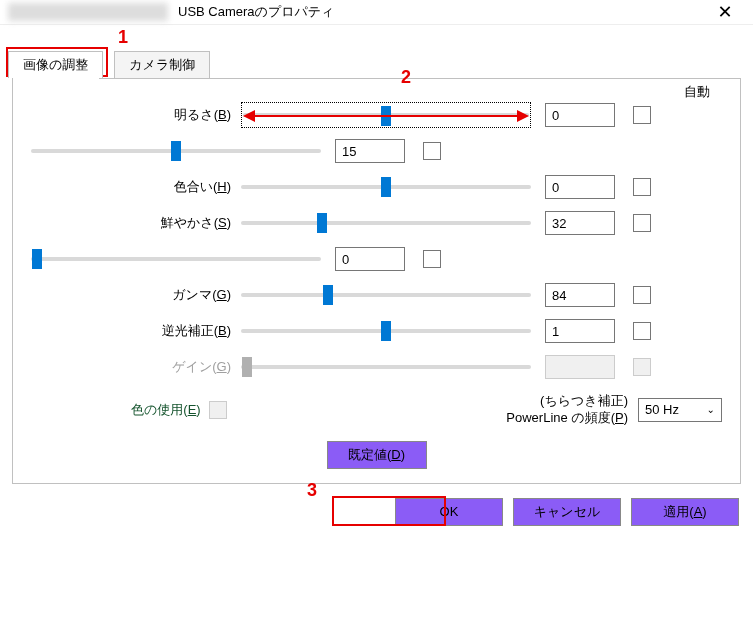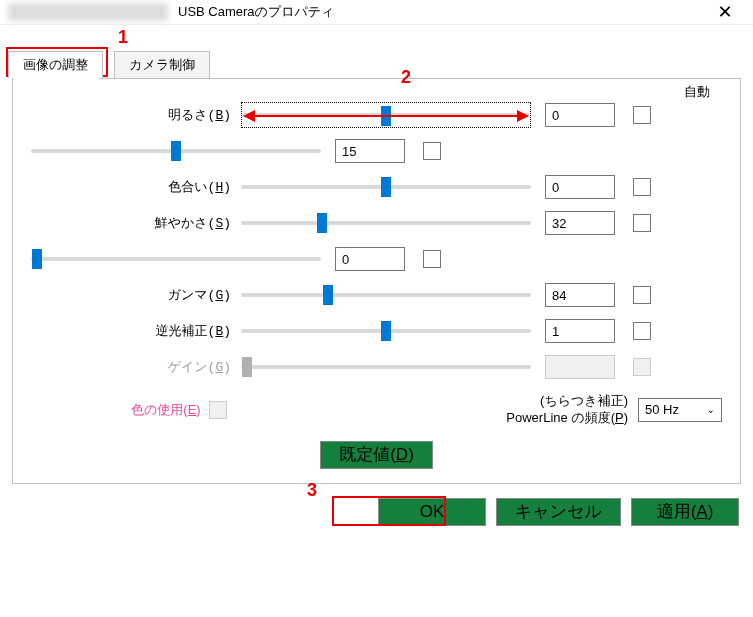--- a/index.html
+++ b/index.html
@@ -94,21 +94,20 @@
 }
 .row {
   display: flex;
   align-items: center;
   height: 36px;
 }
 .label {
   width: 210px;
   text-align: right;
   padding-right: 10px;
-  font-family: Liberation Mono, monospace;
 }
 .label.disabled { color: #a0a0a0; }
 .slider-wrap {
   width: 290px;
   height: 26px;
   position: relative;
   display: flex;
   align-items: center;
 }
 .track {
@@ -181,21 +180,21 @@
 .arrow-line::after { right: -2px; border-left: 12px solid #e60000; }
 .sub-row {
   display: flex;
   align-items: center;
   margin-top: 8px;
 }
 .colorenable {
   display: flex;
   align-items: center;
   margin-left: 100px;
-  color: #ec4899;
+  color: #14532d;
 }
 .powerline {
   margin-left: auto;
   display: flex;
   align-items: center;
 }
 .powerline-label { text-align: right; line-height: 1.3; margin-right: 10px; }
 .combo {
   width: 84px;
   height: 24px;
@@ -211,23 +210,23 @@
 .combo .chev { font-size: 10px; }
 .default-row {
   display: flex;
   justify-content: center;
   margin-top: 14px;
 }
 .btn {
   height: 28px;
   padding: 0 18px;
   border: 1px solid #888;
-  background: #15803d;
+  background: #8b5cf6;
   font-family: inherit;
-  font-size: 17px;
+  font-size: 13px;
   cursor: pointer;
   min-width: 100px;
 }
 .bottom-buttons {
   display: flex;
   justify-content: flex-end;
   gap: 10px;
   padding: 14px 14px 0 14px;
   position: relative;
 }

